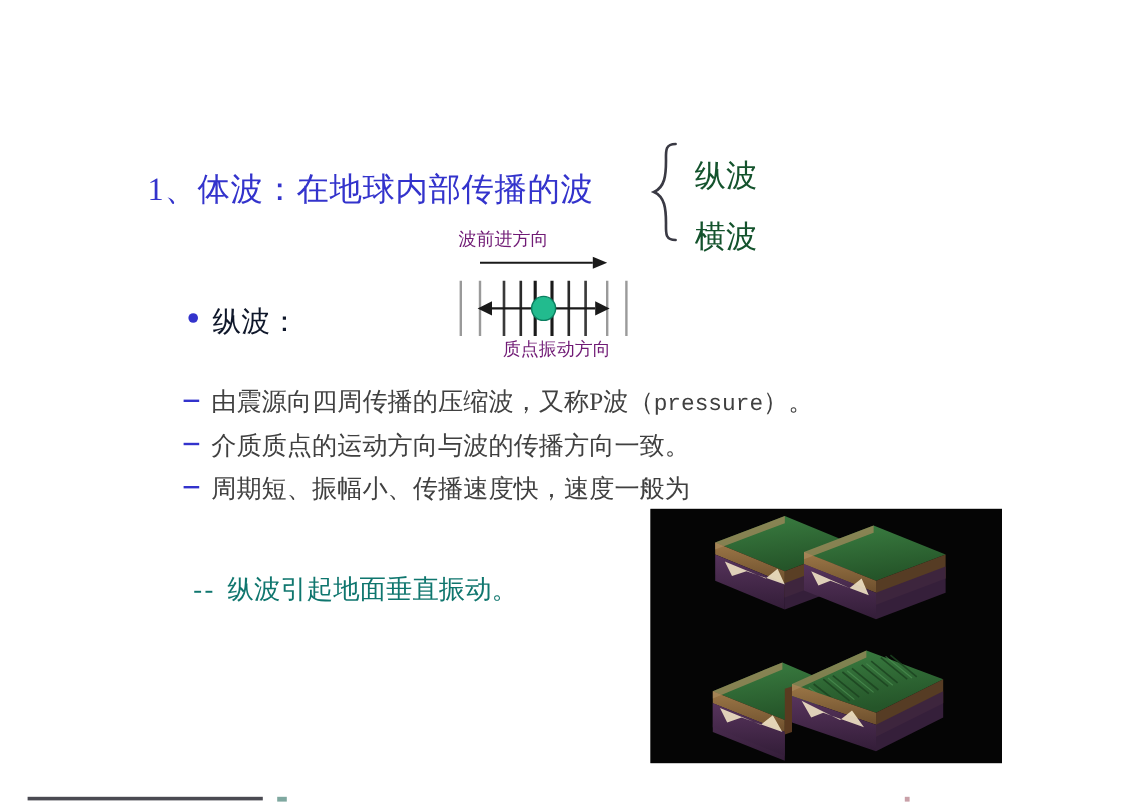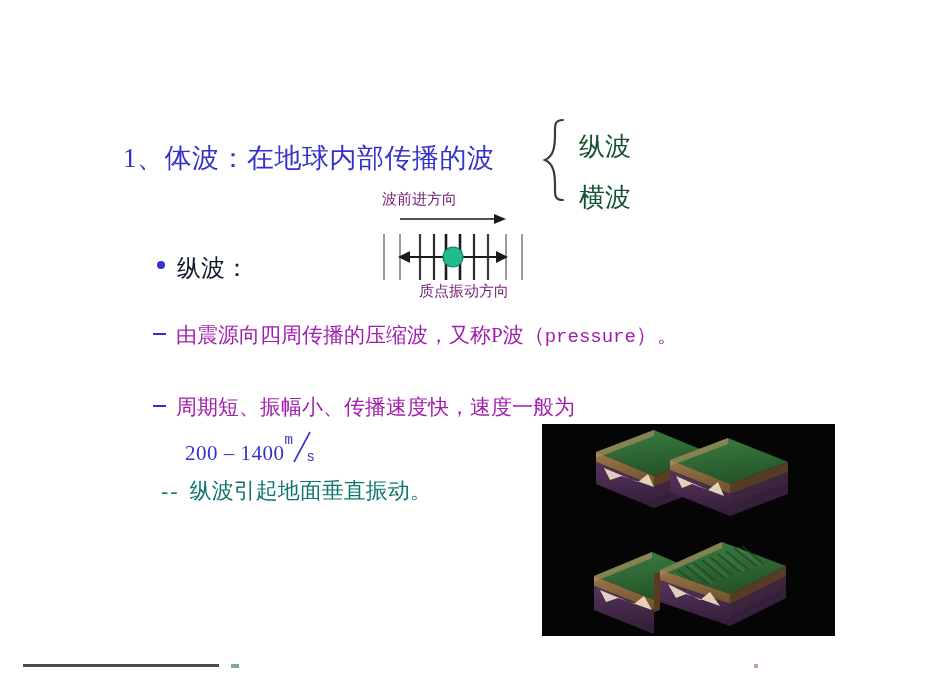--- a/index.html
+++ b/index.html
@@ -105,21 +105,21 @@
     background: #3333cc;
     vertical-align: 7px;
     margin-right: 12px;
   }
 
   
   .bullet-l2 {
     position: absolute;
     left: 136px;
     font-size: 21px;
-    color: #a21caf;
+    color: #404040;
     white-space: nowrap;
   }
   .bullet-l2 .dash {
     display: inline-block;
     width: 13px;
     height: 2px;
     background: #3333cc;
     vertical-align: 7px;
     margin-right: 10px;
   }
@@ -286,36 +286,28 @@
   </div>
 
   <div class="bullet-l1">
     <span class="dot"></span><span>纵波：</span>
   </div>
 
   <div class="bullet-l2 bullet-l2-a">
     <span class="dash"></span><span>由震源向四周传播的压缩波，又称P波（</span><span class="mono">pressure</span><span>）。</span>
   </div>
 
+  <div class="bullet-l2 bullet-l2-b">
+    <span class="dash"></span><span>介质质点的运动方向与波的传播方向一致。</span>
+  </div>
 
   <div class="bullet-l2 bullet-l2-c">
     <span class="dash"></span><span>周期短、振幅小、传播速度快，速度一般为</span>
   </div>
 
-  <div class="formula">
-    <span class="num">200 – 1400</span><span class="frac">
-      <span class="top">m</span>
-      <span class="slash">
-        <svg width="22" height="34" viewBox="0 0 22 34">
-          <line x1="19" y1="2" x2="3" y2="32" stroke="#3333cc" stroke-width="1.6"></line>
-        </svg>
-      </span>
-      <span class="bot">s</span>
-    </span>
-  </div>
 
   <div class="final-line">
     <span class="ddash">--</span><span>纵波引起地面垂直振动。</span>
   </div>
 
   <div class="photo">
     <svg width="293" height="212" viewBox="0 0 293 212">
       <defs>
         <linearGradient id="grassG" x1="0" y1="0" x2="0.3" y2="1">
           <stop offset="0" stop-color="#3b7f42"></stop>

